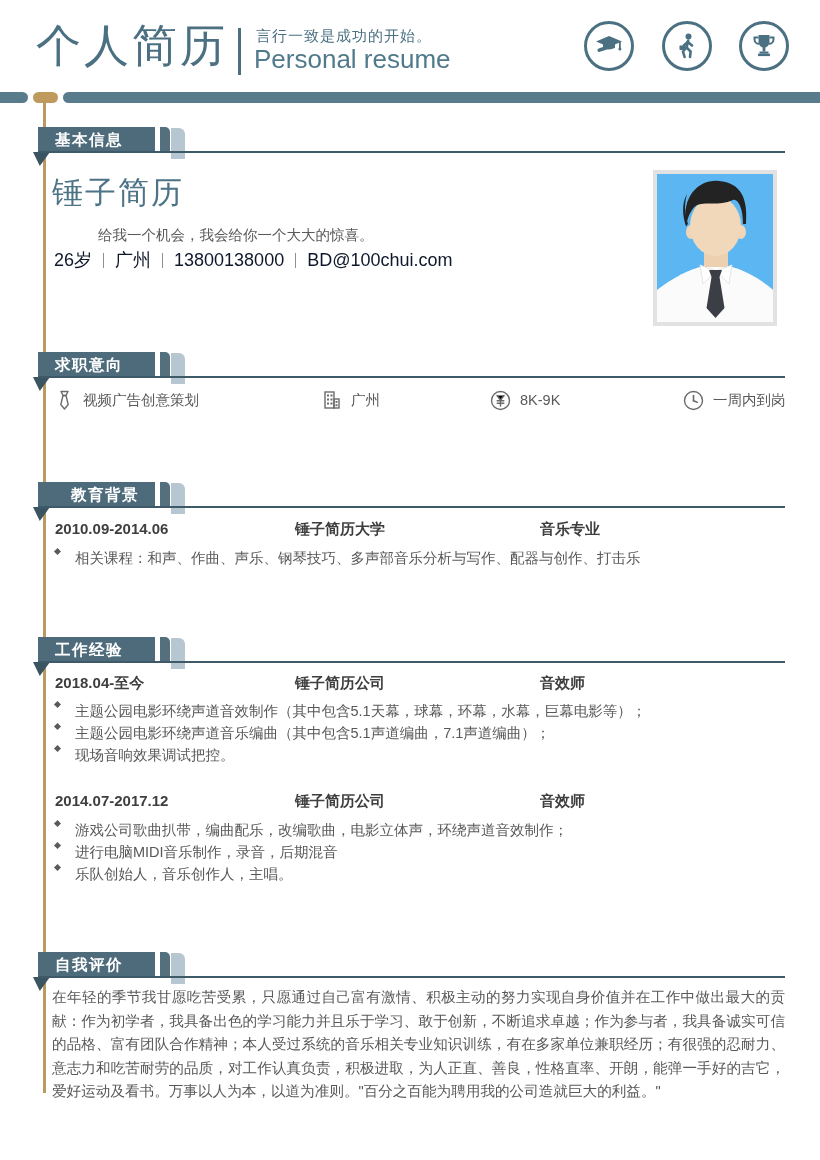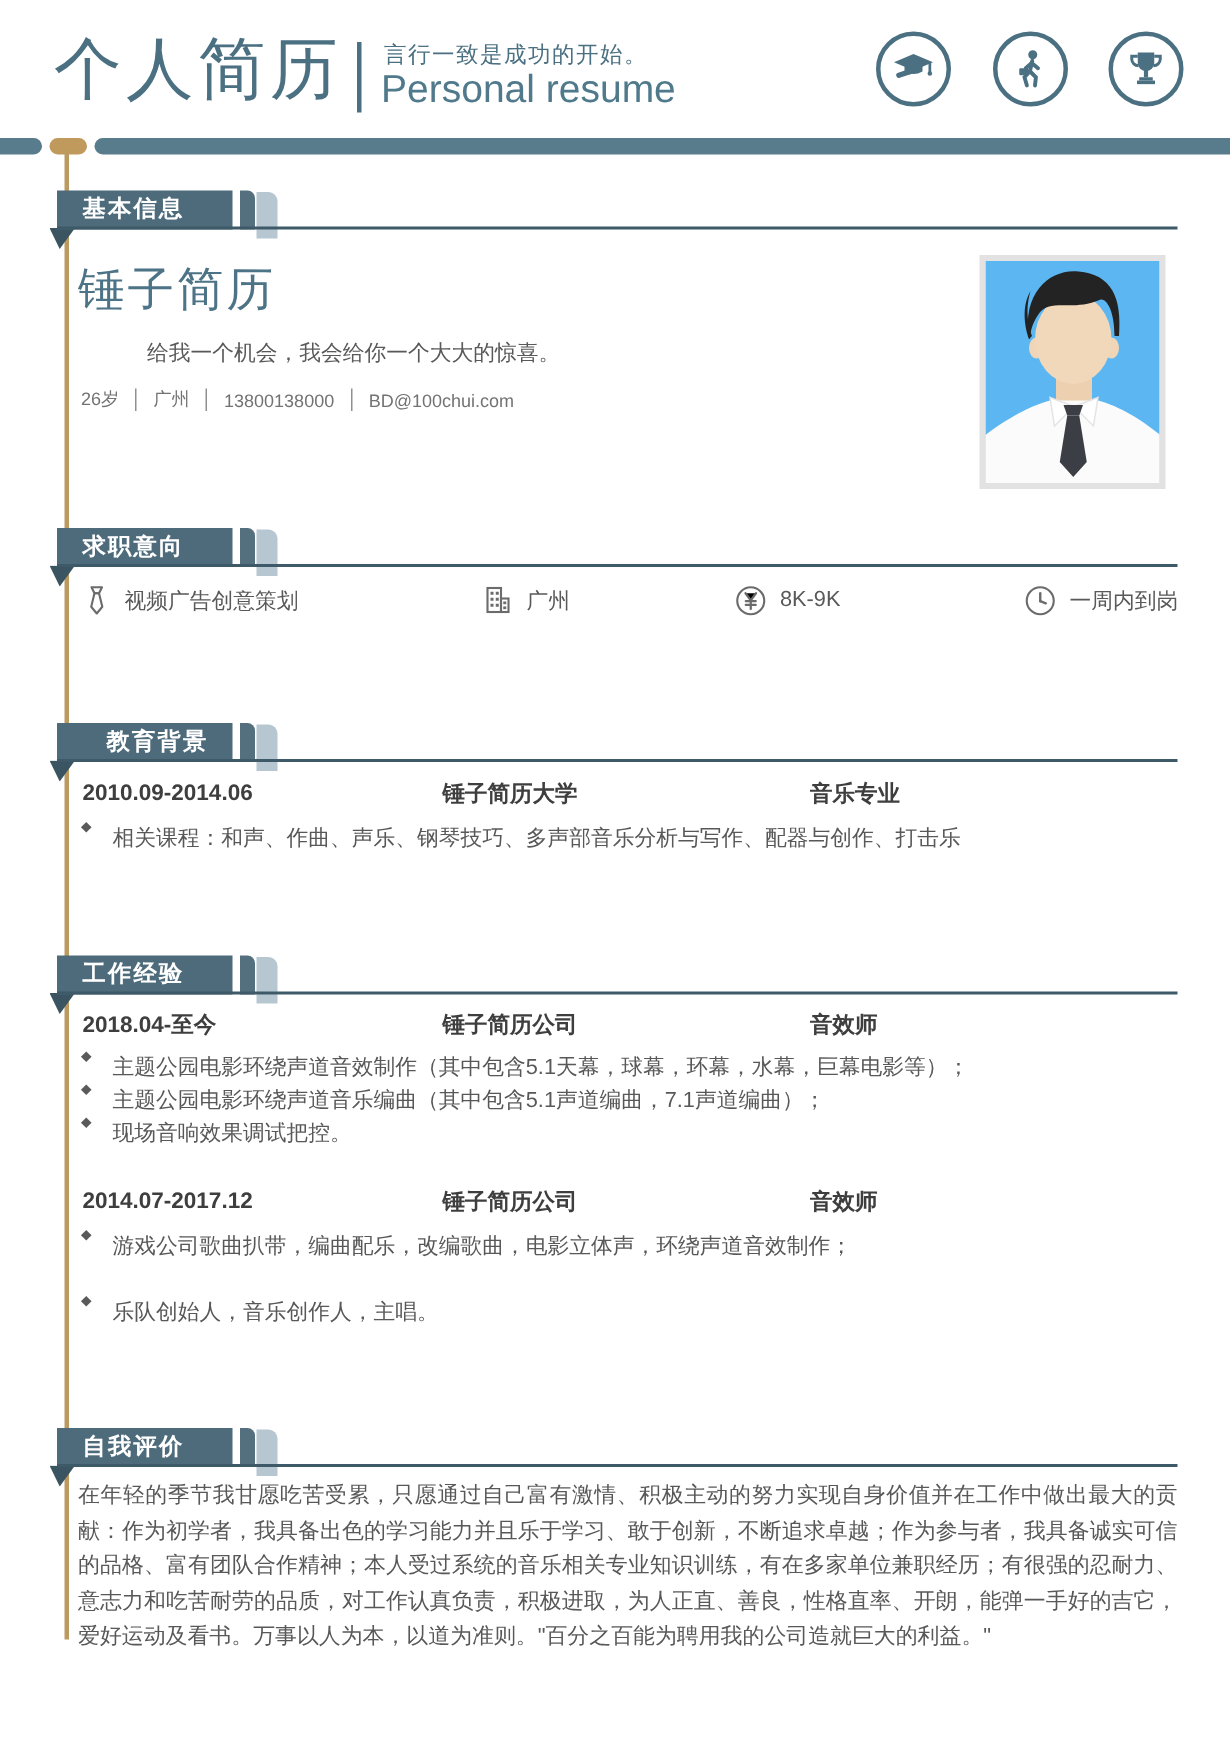--- a/index.html
+++ b/index.html
@@ -28,21 +28,21 @@
           padding-left:17px;box-sizing:content-box;z-index:3;}
   .echo-dark{left:160px;width:10px;height:26px;background:#54707f;border-radius:0 5px 0 0;z-index:2;}
   .echo-light{left:171px;width:14px;height:31px;background:#b7c7d1;border-radius:0 6px 0 0;z-index:1;}
   .rule{left:38px;width:747px;height:2px;background:#3e5a69;z-index:4;}
   .fold{left:33px;width:17px;height:14px;background:#3a5461;
         clip-path:polygon(0 0,100% 0,40% 100%);z-index:2;}
 
   
   .person-name{left:52px;top:172px;font-size:31px;letter-spacing:2px;color:#4c7386;}
   .tagline{left:54px;top:226px;font-size:14.5px;color:#595959;margin-left:44px;}
-  .info-line{left:54px;top:258px;font-size:12px;color:#737373;display:flex;align-items:center;}
+  .info-line{left:54px;top:248px;font-size:18px;color:#0f172a;display:flex;align-items:center;}
   .sep{display:inline-block;width:1px;height:15px;background:#909090;margin:0 11px;}
 
   .photo{left:653px;top:170px;width:124px;height:156px;background:#e2e2e2;
          box-sizing:border-box;padding:4px;}
 
   
   .intent-item{top:389px;display:flex;align-items:center;gap:9px;font-size:14.5px;color:#595959;height:22px;}
 
   
   .entry-row{font-size:15px;font-weight:bold;color:#3e3e3e;}
@@ -245,20 +245,24 @@
 
   <div class="abs entry-row" style="left:0;top:792px;width:820px;height:20px;">
     <span class="col-a">2014.07-2017.12</span>
     <span class="col-b">锤子简历公司</span>
     <span class="col-c">音效师</span>
   </div>
   <div class="abs bullet-item" style="top:821px;">
     <span class="bullet-dot"></span>
     <span>游戏公司歌曲扒带，编曲配乐，改编歌曲，电影立体声，环绕声道音效制作；</span>
   </div>
+  <div class="abs bullet-item" style="top:843px;">
+    <span class="bullet-dot"></span>
+    <span>进行电脑MIDI音乐制作，录音，后期混音</span>
+  </div>
   <div class="abs bullet-item" style="top:865px;">
     <span class="bullet-dot"></span>
     <span>乐队创始人，音乐创作人，主唱。</span>
   </div>
 
   <div class="abs echo-light" style="top:953px;"></div>
   <div class="abs echo-dark" style="top:952px;"></div>
   <div class="abs fold" style="top:977px;"></div>
   <div class="abs ribbon" style="top:952px;">自我评价</div>
   <div class="abs rule" style="top:976px;"></div>

